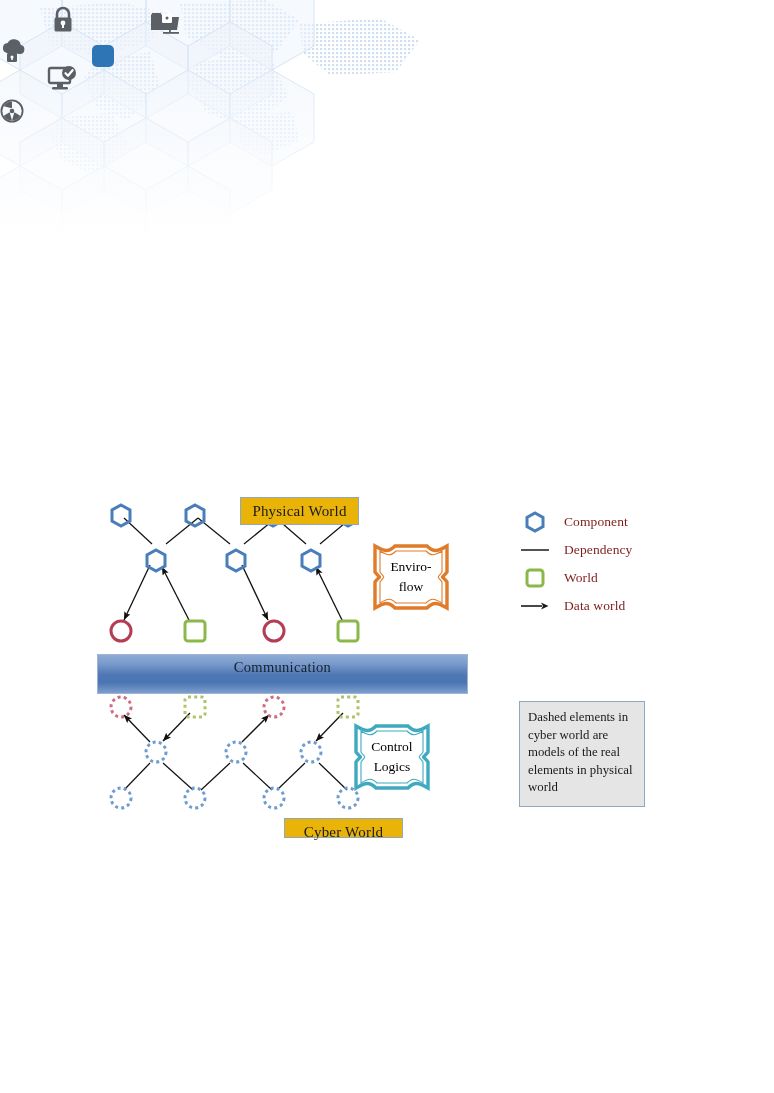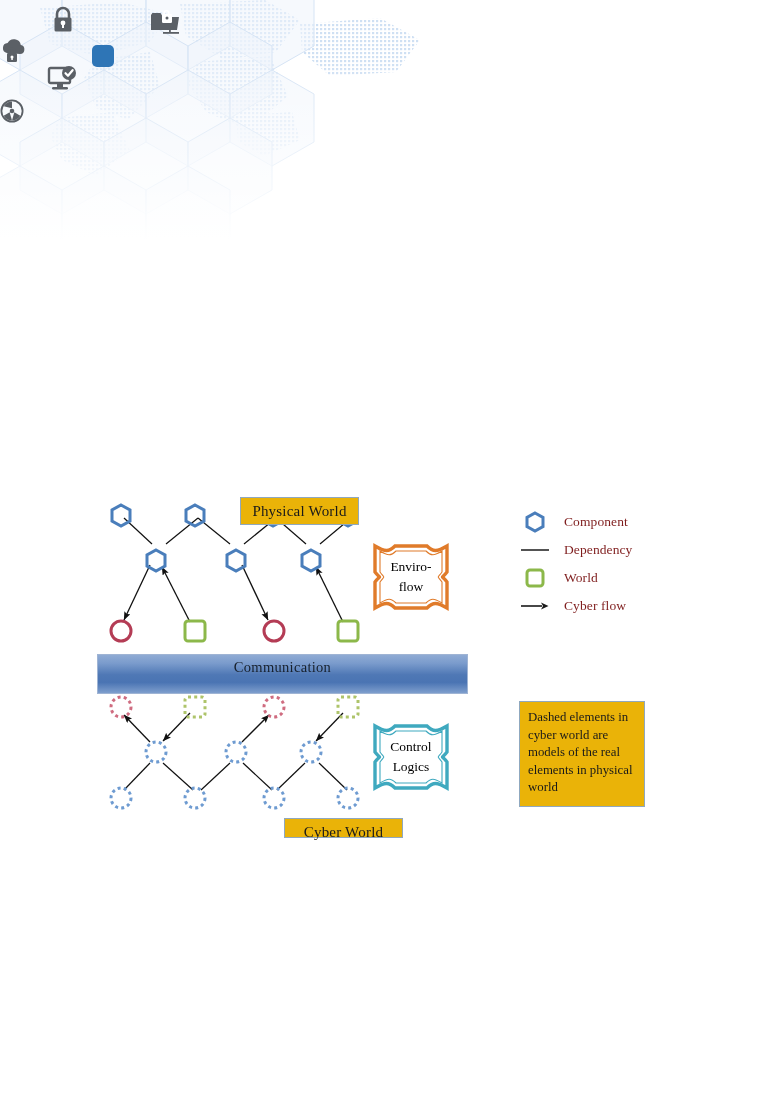--- a/index.html
+++ b/index.html
@@ -98,21 +98,21 @@
     display: flex;
     flex-direction: column;
     align-items: center;
     justify-content: center;
     font-size: 13.5px;
     color: #000000;
     line-height: 20px;
     text-align: center;
   }
   #environment-plaque { left: 369px; top: 70px; }
-  #control-logics-plaque { left: 369px; top: 250px; }
+  #control-logics-plaque { left: 350px; top: 250px; }
 
   
   #legend {
     position: absolute;
     left: 518px;
     top: 508px;
     width: 180px;
   }
   .legend-row {
     display: flex;
@@ -133,21 +133,21 @@
   }
 
   
   #note-box {
     position: absolute;
     left: 519px;
     top: 701px;
     width: 126px;
     box-sizing: border-box;
     border: 1px solid #8fa8bf;
-    background: #eab308;
+    background: #e5e5e5;
     padding: 7px 8px 9px 8px;
     font-size: 12.8px;
     line-height: 17.5px;
     color: #1a1a1a;
   }
 </style>
 </head>
 <body>
 
 <div id="header-banner">
@@ -495,17 +495,17 @@
     <span class="legend-label">World</span>
   </div>
 
   <div class="legend-row">
     <span class="legend-symbol">
       <svg width="30" height="12" viewBox="0 0 30 12">
         <line x1="1" y1="6" x2="22" y2="6" stroke="#1a1a1a" stroke-width="1.6"></line>
         <path d="M21,2.4 L28.5,6 L21,9.6 L23,6 Z" fill="#1a1a1a"></path>
       </svg>
     </span>
-    <span class="legend-label">Cyber flow</span>
+    <span class="legend-label">Data world</span>
   </div>
 </div>
 
 <div id="note-box">Dashed elements in cyber world are models of the real elements in physical world</div>
 
 </body></html>

